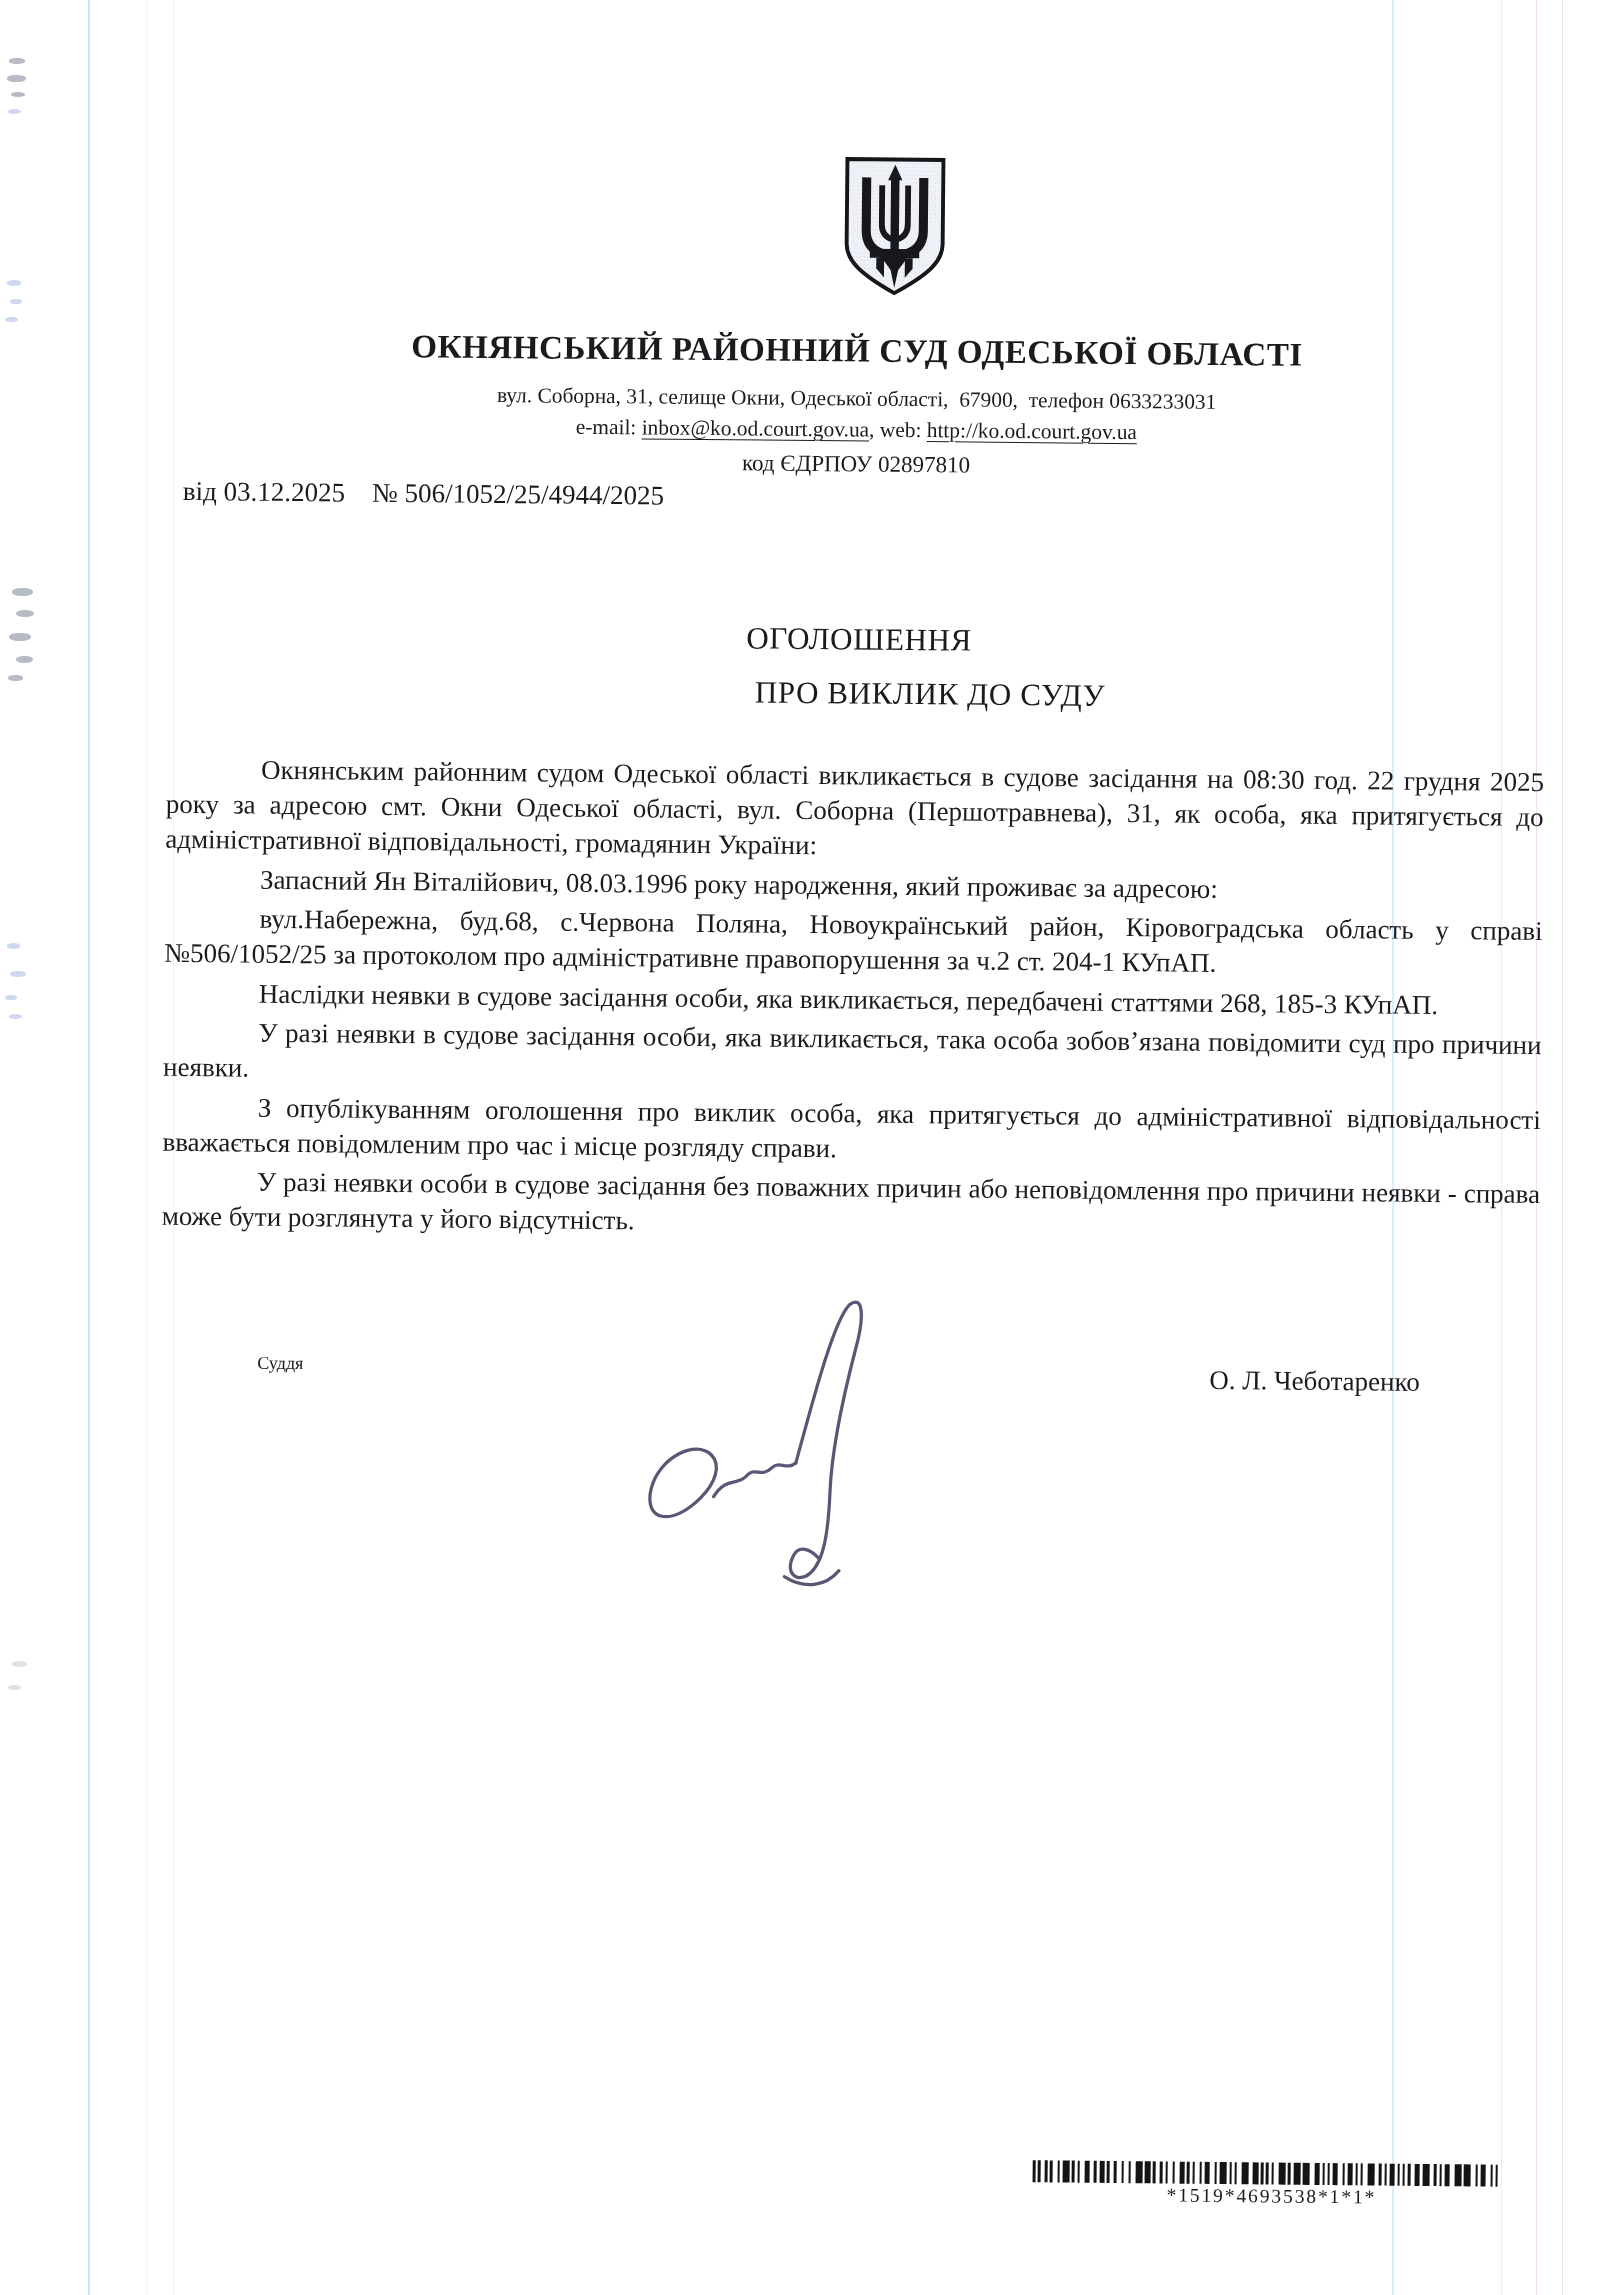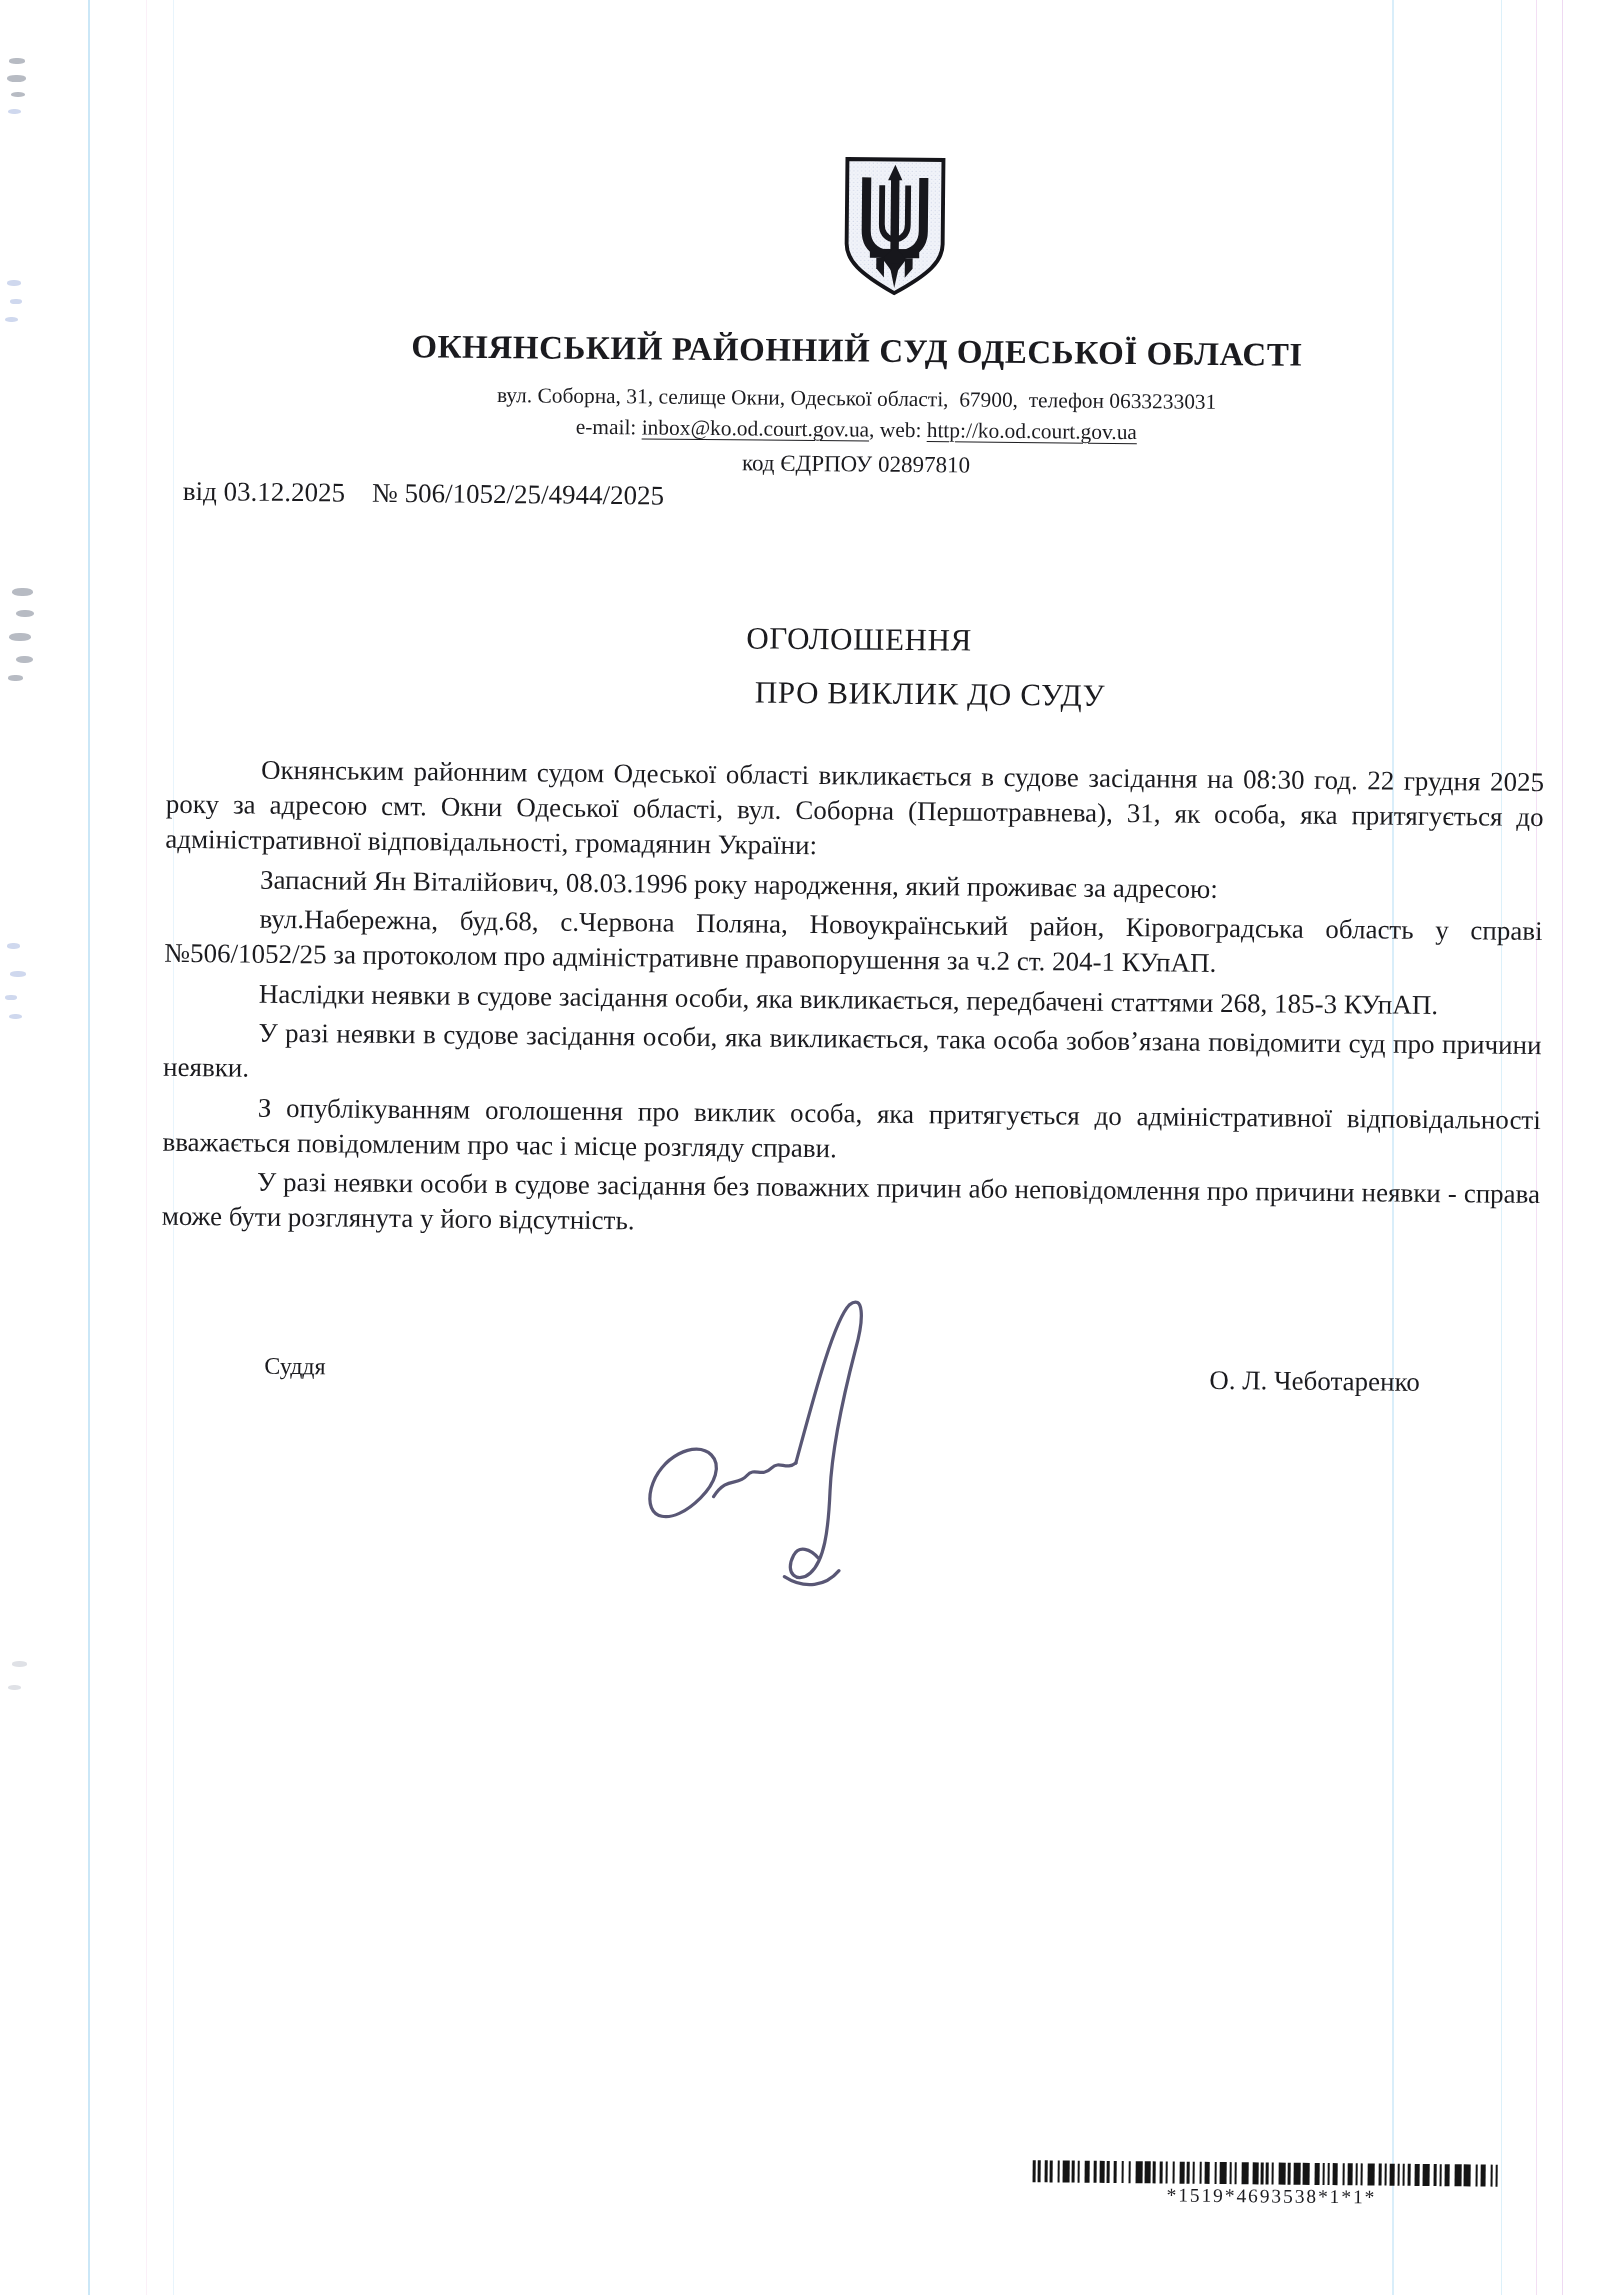--- a/index.html
+++ b/index.html
@@ -32,21 +32,21 @@
   .email-line{position:absolute;left:0;right:0;top:417px;font-size:21.4px;white-space:pre-wrap;}
   .email-line .lnk{text-decoration:underline;text-underline-offset:3.9px;text-decoration-thickness:1.3px;color:#1b1b1f;}
   .edrpou-line{position:absolute;left:0;right:0;top:451px;font-size:23px;}
   .ref-line{position:absolute;left:180px;top:482px;font-size:27px;white-space:nowrap;}
   .ref-line .num{margin-left:27px;}
   .doc-title1{position:absolute;left:745px;top:621px;font-size:31px;letter-spacing:0.6px;white-space:nowrap;}
   .doc-title2{position:absolute;left:754px;top:675px;font-size:31px;letter-spacing:0.6px;white-space:nowrap;}
   .body-text{position:absolute;left:166px;top:758px;width:1378px;
     font-size:27px;line-height:35px;text-align:justify;}
   .body-text p{margin:0 0 4.5px 0;text-indent:95px;}
-  .sig-role{position:absolute;left:270px;top:1358px;font-size:24px;}
+  .sig-role{position:absolute;left:263px;top:1358px;font-size:18px;}
   .sig-name{position:absolute;left:1215px;top:1361px;font-size:27px;white-space:nowrap;}
   .sig-ink{position:absolute;left:597px;top:1270px;width:364px;height:325px;pointer-events:none;}
   .barcode{position:absolute;left:1046px;top:2158px;width:478px;text-align:center;}
   .bars{display:flex;align-items:stretch;height:22px;justify-content:flex-start;}
   .bars div{background:#141414;}
   .barcode-label{font-size:19.5px;letter-spacing:1.9px;margin-top:0.6px;white-space:nowrap;}
 </style>
 </head>
 <body>
 

